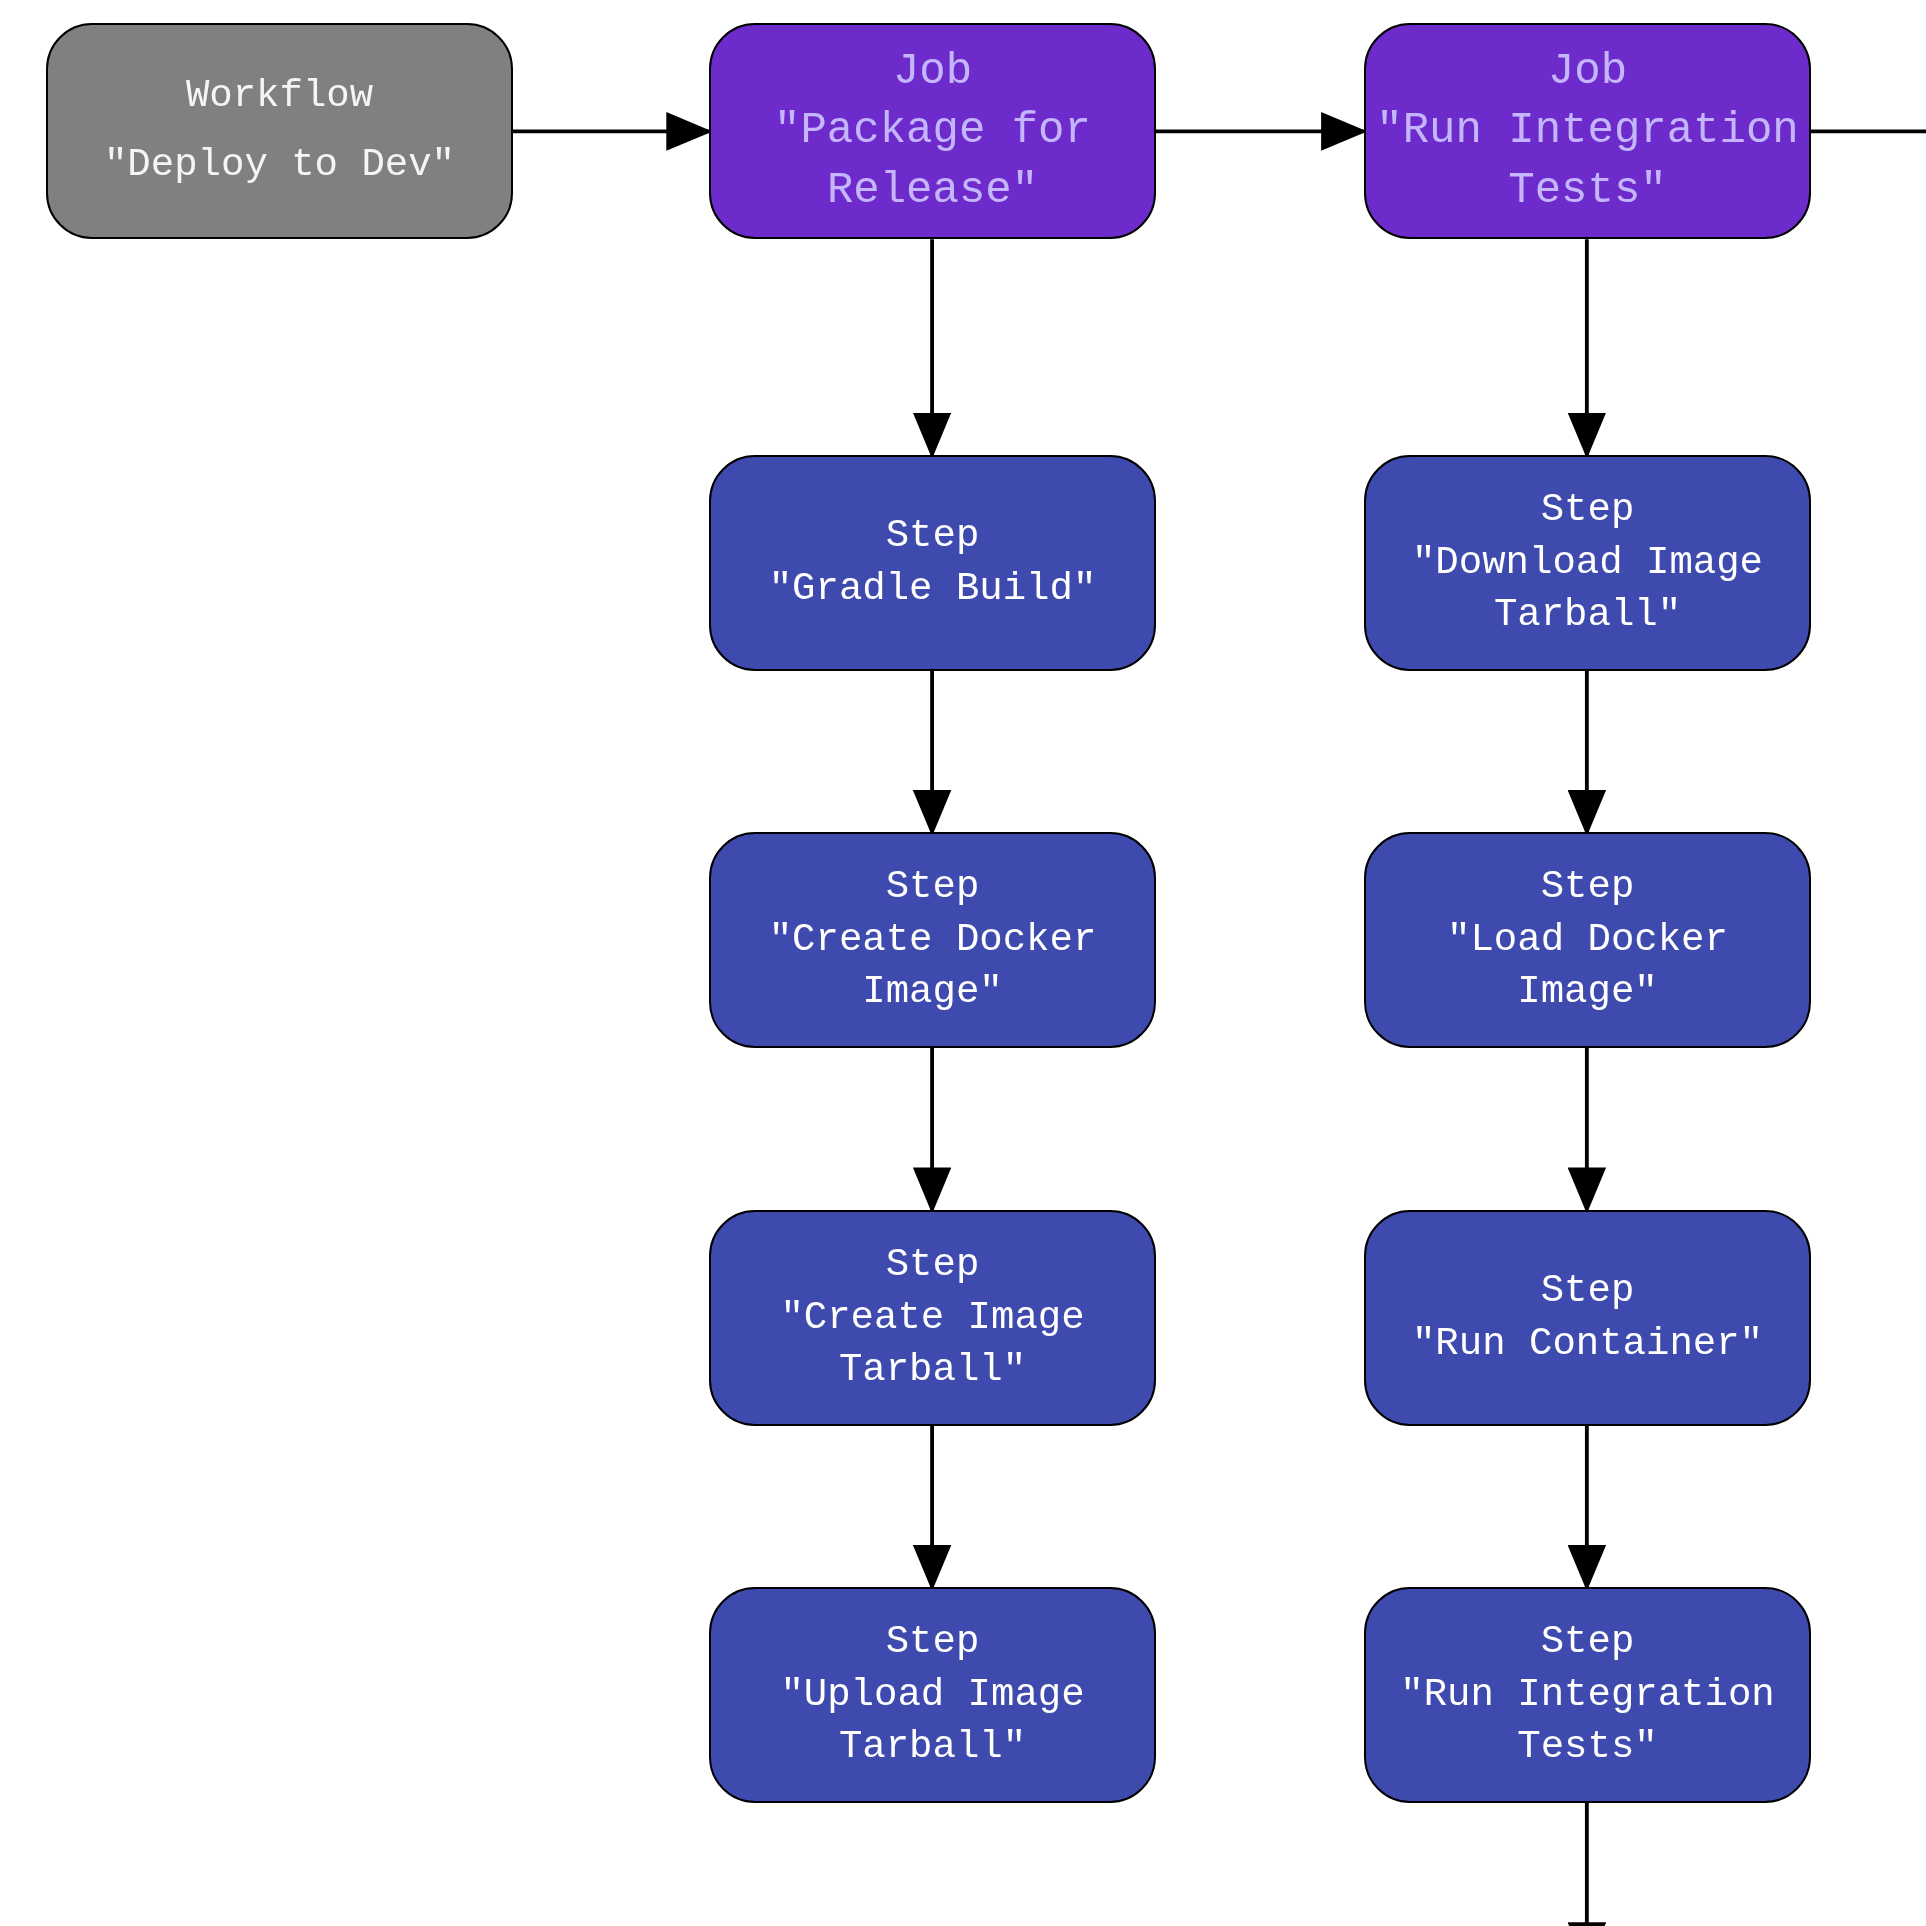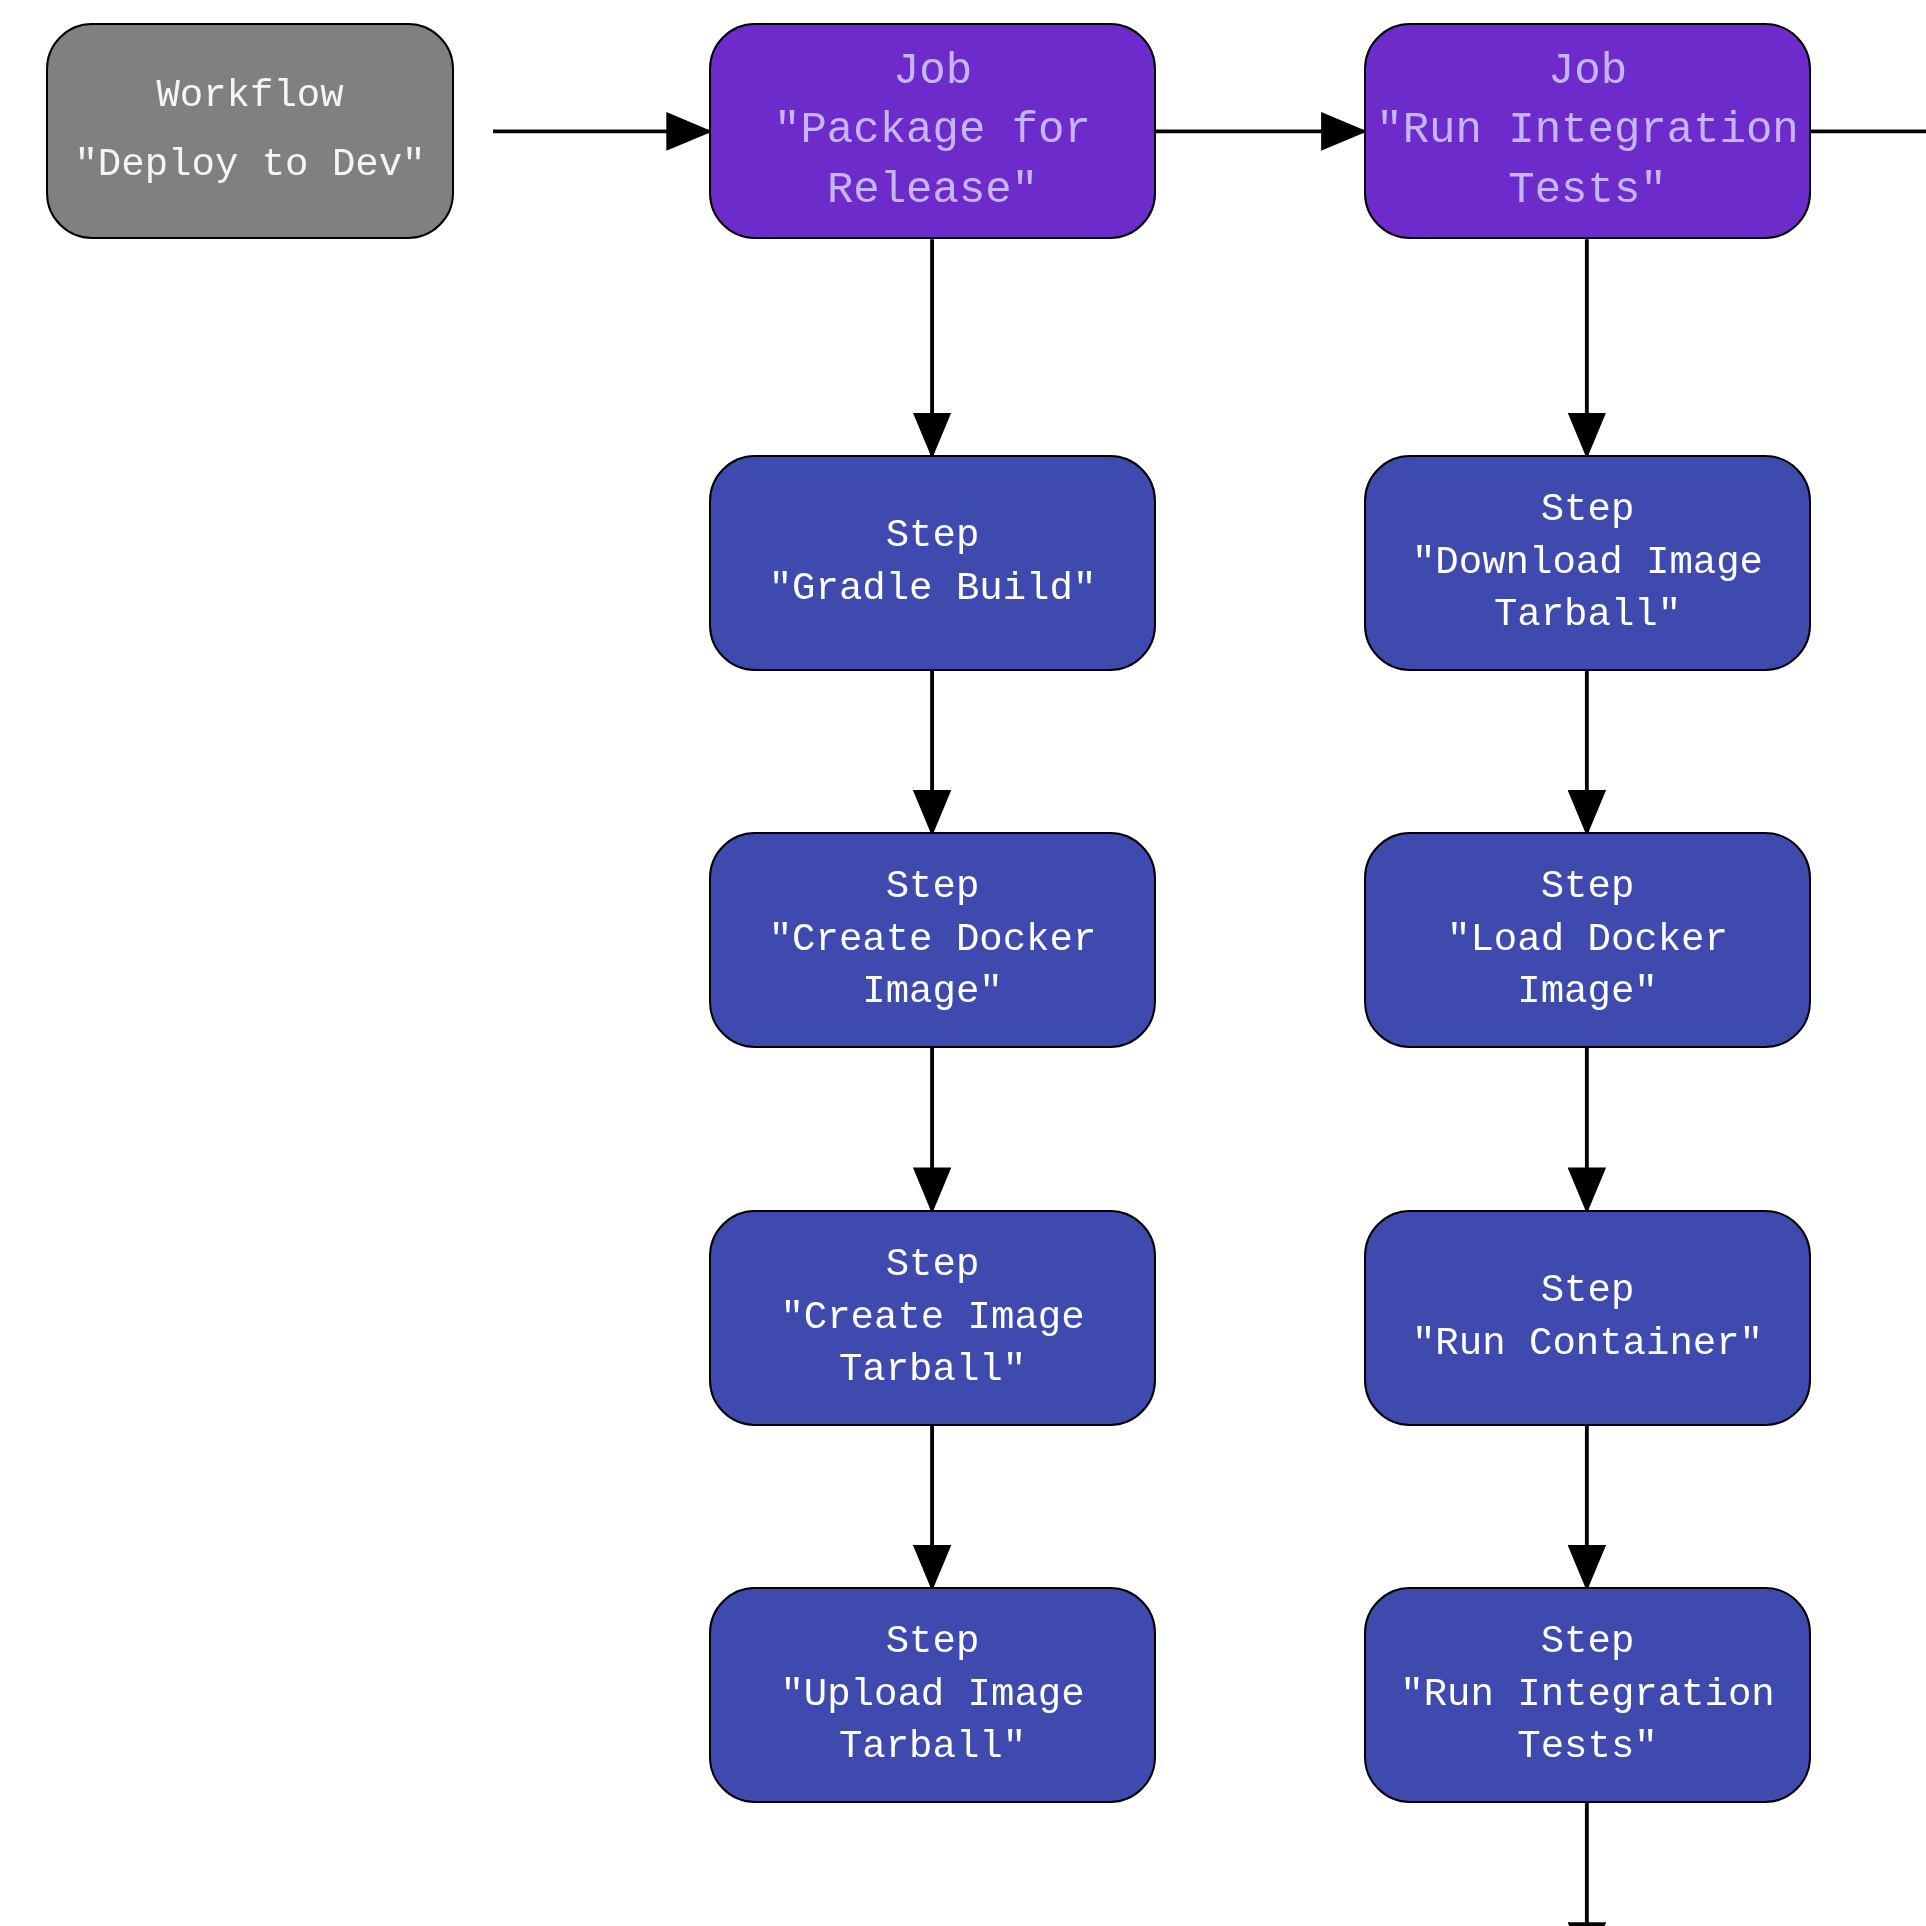--- a/index.html
+++ b/index.html
@@ -66,21 +66,21 @@
       <line x1="4120" y1="2720" x2="4120" y2="3140" stroke="#000000" stroke-width="10" marker-end="url(#arrowhead)"></line>
       <line x1="4120" y1="3700" x2="4120" y2="4120" stroke="#000000" stroke-width="10" marker-end="url(#arrowhead)"></line>
       <line x1="4120" y1="4680" x2="4120" y2="5100" stroke="#000000" stroke-width="10" marker-end="url(#arrowhead)"></line>
       <line x1="5820" y1="620" x2="5820" y2="1180" stroke="#000000" stroke-width="10" marker-end="url(#arrowhead)"></line>
       <line x1="5820" y1="1740" x2="5820" y2="2160" stroke="#000000" stroke-width="10" marker-end="url(#arrowhead)"></line>
       <line x1="5820" y1="2720" x2="5820" y2="3140" stroke="#000000" stroke-width="10" marker-end="url(#arrowhead)"></line>
       <line x1="5820" y1="3700" x2="5820" y2="4120" stroke="#000000" stroke-width="10" marker-end="url(#arrowhead)"></line>
       <line x1="5820" y1="4680" x2="5820" y2="5100" stroke="#000000" stroke-width="10" marker-end="url(#arrowhead)"></line>
       <line x1="5820" y1="5660" x2="5820" y2="6080" stroke="#000000" stroke-width="10" marker-end="url(#arrowhead)"></line>
     </svg>
-<div class="node node-workflow" style="left: 46px; top: 23px; width: 408px; height: 216px; gap: 16px;">
+<div class="node node-workflow" style="left: 46px; top: 23px; width: 467px; height: 216px; gap: 16px;">
       <span class="line1">Workflow</span>
       <span class="line2">"Deploy to Dev"</span>
     </div>
     <div class="node node-job" style="left: 709px; top: 23px; width: 447px; height: 216px;">
       <span class="line1">Job</span>
       <span class="line2">"Package for</span>
       <span class="line3">Release"</span>
     </div>
     <div class="node node-job" style="left: 1364px; top: 23px; width: 447px; height: 216px;">
       <span class="line1">Job</span>

